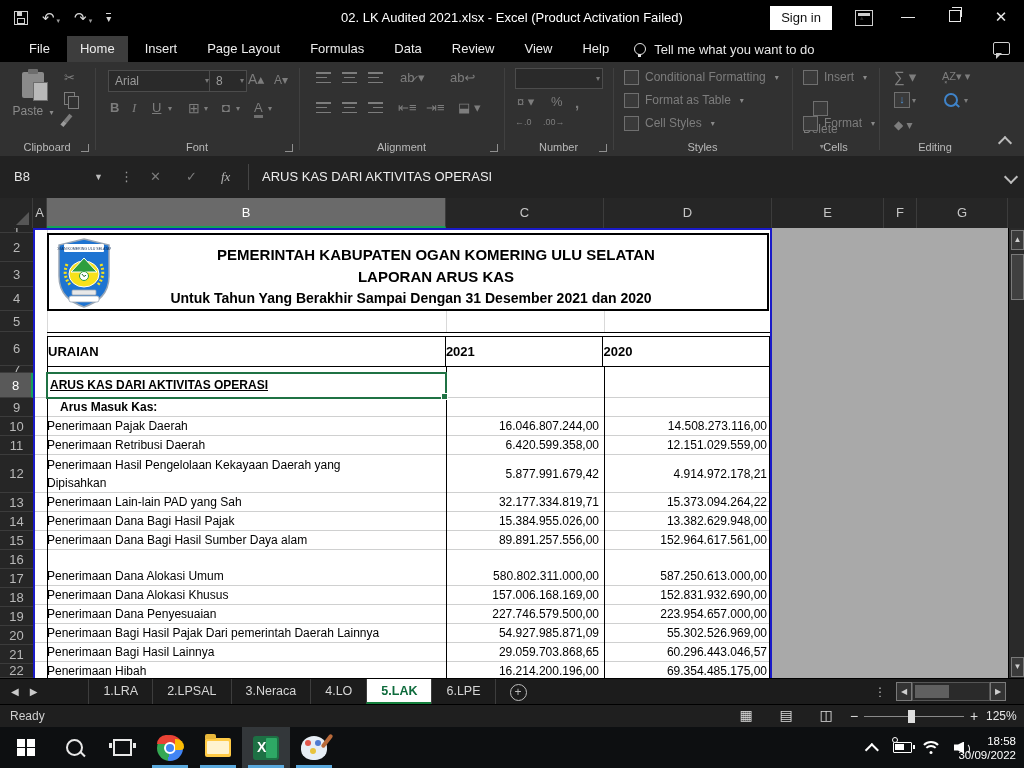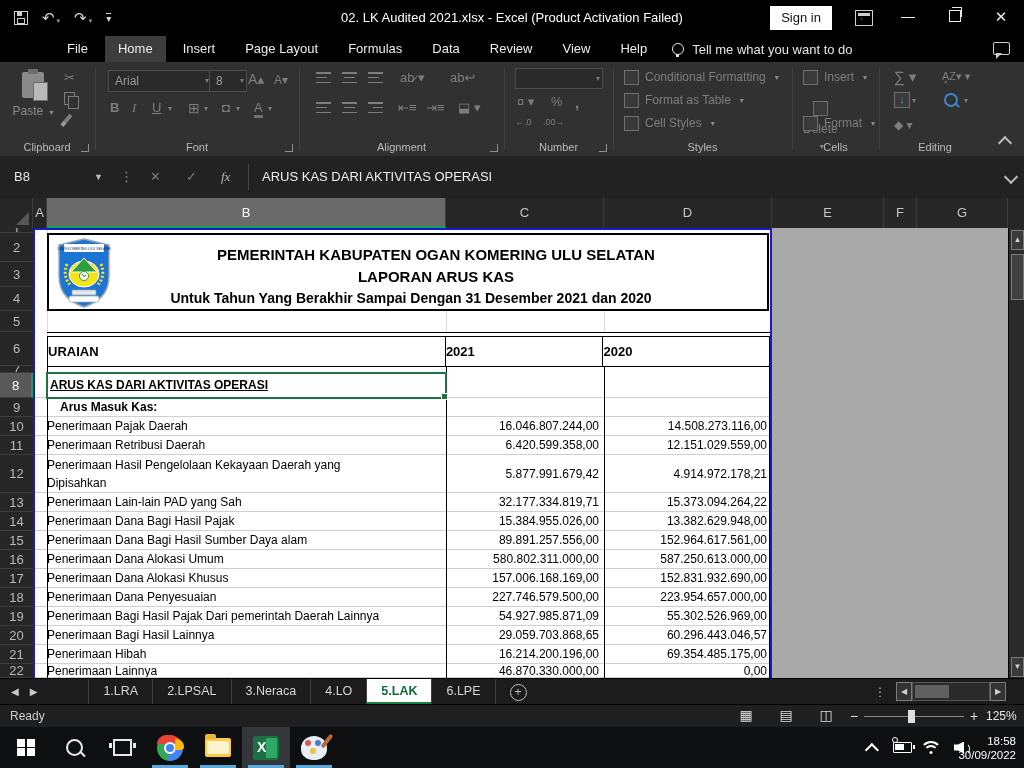--- a/index.html
+++ b/index.html
@@ -187,21 +187,21 @@
   </div>
   <div class="wtitle">02. LK Audited 2021.xlsx  -  Excel (Product Activation Failed)</div>
   <div class="signin">Sign in</div>
   <span class="ribbon-disp"></span>
   <div class="wbtn min">—</div>
   <div class="wbtn max"><span class="restore-ic"></span></div>
   <div class="wbtn close">✕</div>
 </div>
 
 <div class="menubar">
-  <span style="display:flex;margin-left:38px;">
+  <span style="display:flex;">
       <span class="mtab">File</span>
       <span class="mtab active">Home</span>
       <span class="mtab">Insert</span>
       <span class="mtab">Page Layout</span>
       <span class="mtab">Formulas</span>
       <span class="mtab">Data</span>
       <span class="mtab">Review</span>
       <span class="mtab">View</span>
       <span class="mtab">Help</span>
     </span>
@@ -497,21 +497,21 @@
           <div class="dcell dC">15.384.955.026,00</div>
           <div class="dcell dD">13.382.629.948,00</div>
         </div>
         <div class="drow" style="height: 19px;">
           <div class="dcell dB k-item">
             <span>Penerimaan Dana Bagi Hasil Sumber Daya alam</span>
           </div>
           <div class="dcell dC">89.891.257.556,00</div>
           <div class="dcell dD">152.964.617.561,00</div>
         </div>
-        <div class="drow" style="height: 19px;">
+        <div class="drow" style="height: 19px; margin-top: 17px;">
           <div class="dcell dB k-item">
             <span>Penerimaan Dana Alokasi Umum</span>
           </div>
           <div class="dcell dC">580.802.311.000,00</div>
           <div class="dcell dD">587.250.613.000,00</div>
         </div>
         <div class="drow" style="height: 19px;">
           <div class="dcell dB k-item">
             <span>Penerimaan Dana Alokasi Khusus</span>
           </div>

